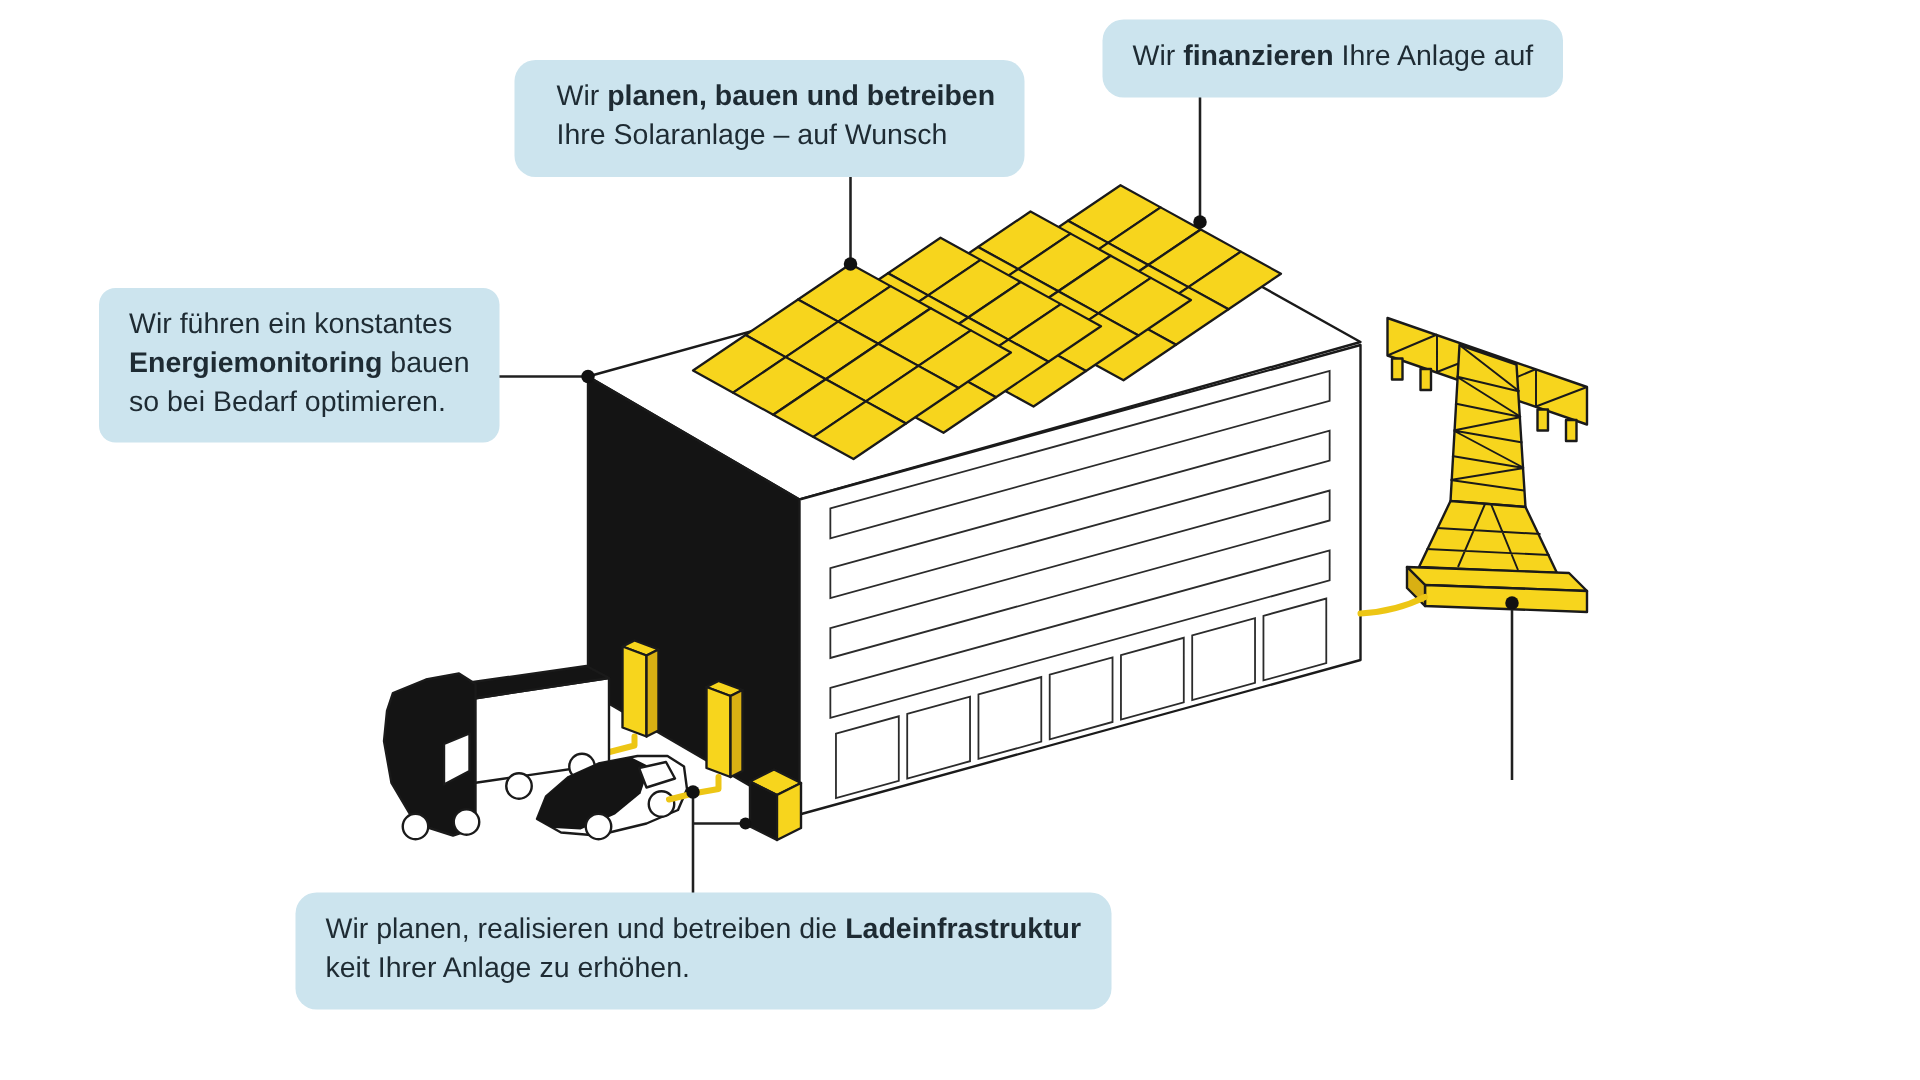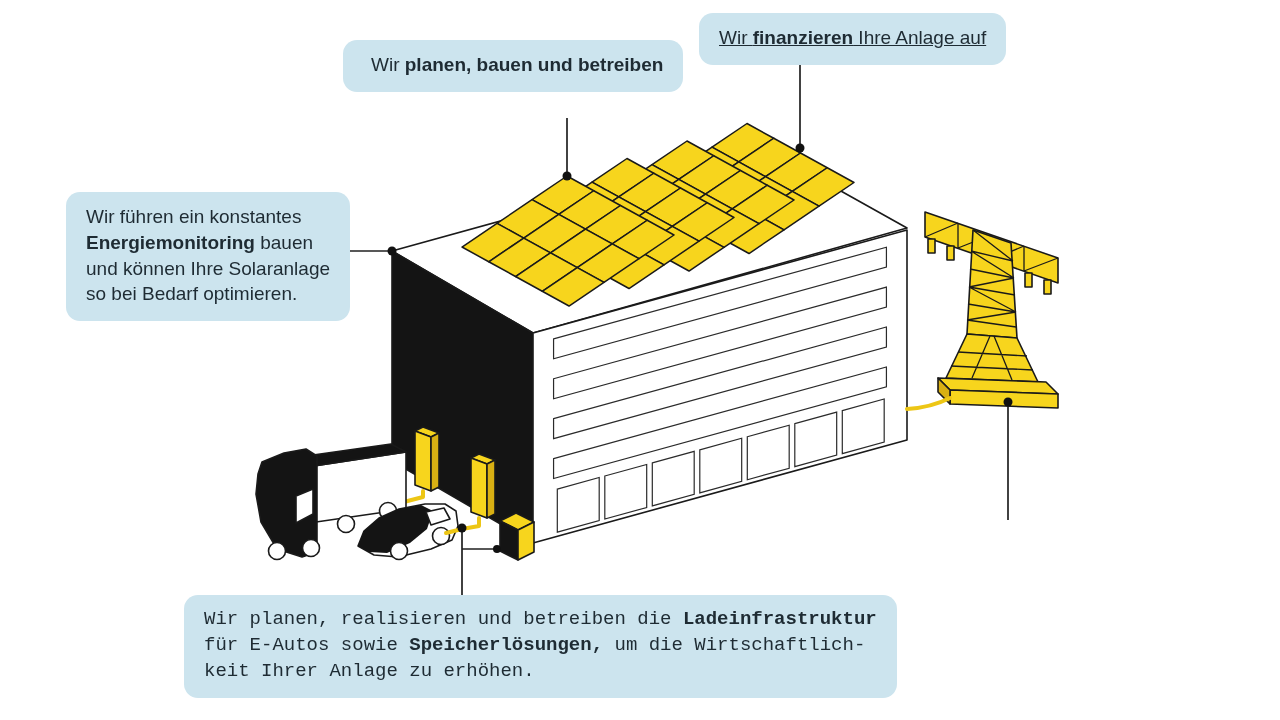--- a/index.html
+++ b/index.html
@@ -193,29 +193,28 @@
       <path class="conn" d="M1008,404 V520"></path>
       <circle class="dot" cx="1008" cy="402" r="4.5"></circle>
       <path class="conn" d="M462,528 V612 M462,549 H497"></path>
       <circle class="dot" cx="462" cy="528" r="4.5"></circle>
       <circle class="dot" cx="497" cy="549" r="4"></circle>
     </g>
   </svg>
 
   <div class="callout" style="left:343px; top:40px;padding-left:28px;">
       <div class="cl-line"><span>Wir </span><b>planen, bauen und betreiben</b></div>
-    </div>
-  <div class="callout" style="left:699px; top:13px;text-decoration:underline;">
+      <div class="cl-line"><span>Ihre Solaranlage – auf Wunsch</span></div>
+    </div>
+  <div class="callout" style="left:735px; top:13px;">
       <div class="cl-line"><span>Wir </span><b>finanzieren</b><span> Ihre Anlage auf</span></div>
     </div>
-  <div class="callout" style="left:66px;  top:192px;">
+  <div class="callout" style="left:66px;  top:192px;border-radius:11px;">
       <div class="cl-line"><span>Wir führen ein konstantes</span></div>
       <div class="cl-line"><b>Energiemonitoring</b><span> bauen</span></div>
-      <div class="cl-line"><span>und können Ihre Solaranlage</span></div>
       <div class="cl-line"><span>so bei Bedarf optimieren.</span></div>
     </div>
-  <div class="callout" style="left:184px; top:595px;font-family:Liberation Mono, monospace;">
+  <div class="callout" style="left:197px; top:595px;">
       <div class="cl-line"><span>Wir planen, realisieren und betreiben die </span><b>Ladeinfrastruktur</b></div>
-      <div class="cl-line"><span>für E-Autos sowie </span><b>Speicherlösungen,</b><span> um die Wirtschaftlich-</span></div>
       <div class="cl-line"><span>keit Ihrer Anlage zu erhöhen.</span></div>
     </div>
 
 </div>
 
 </body></html>

